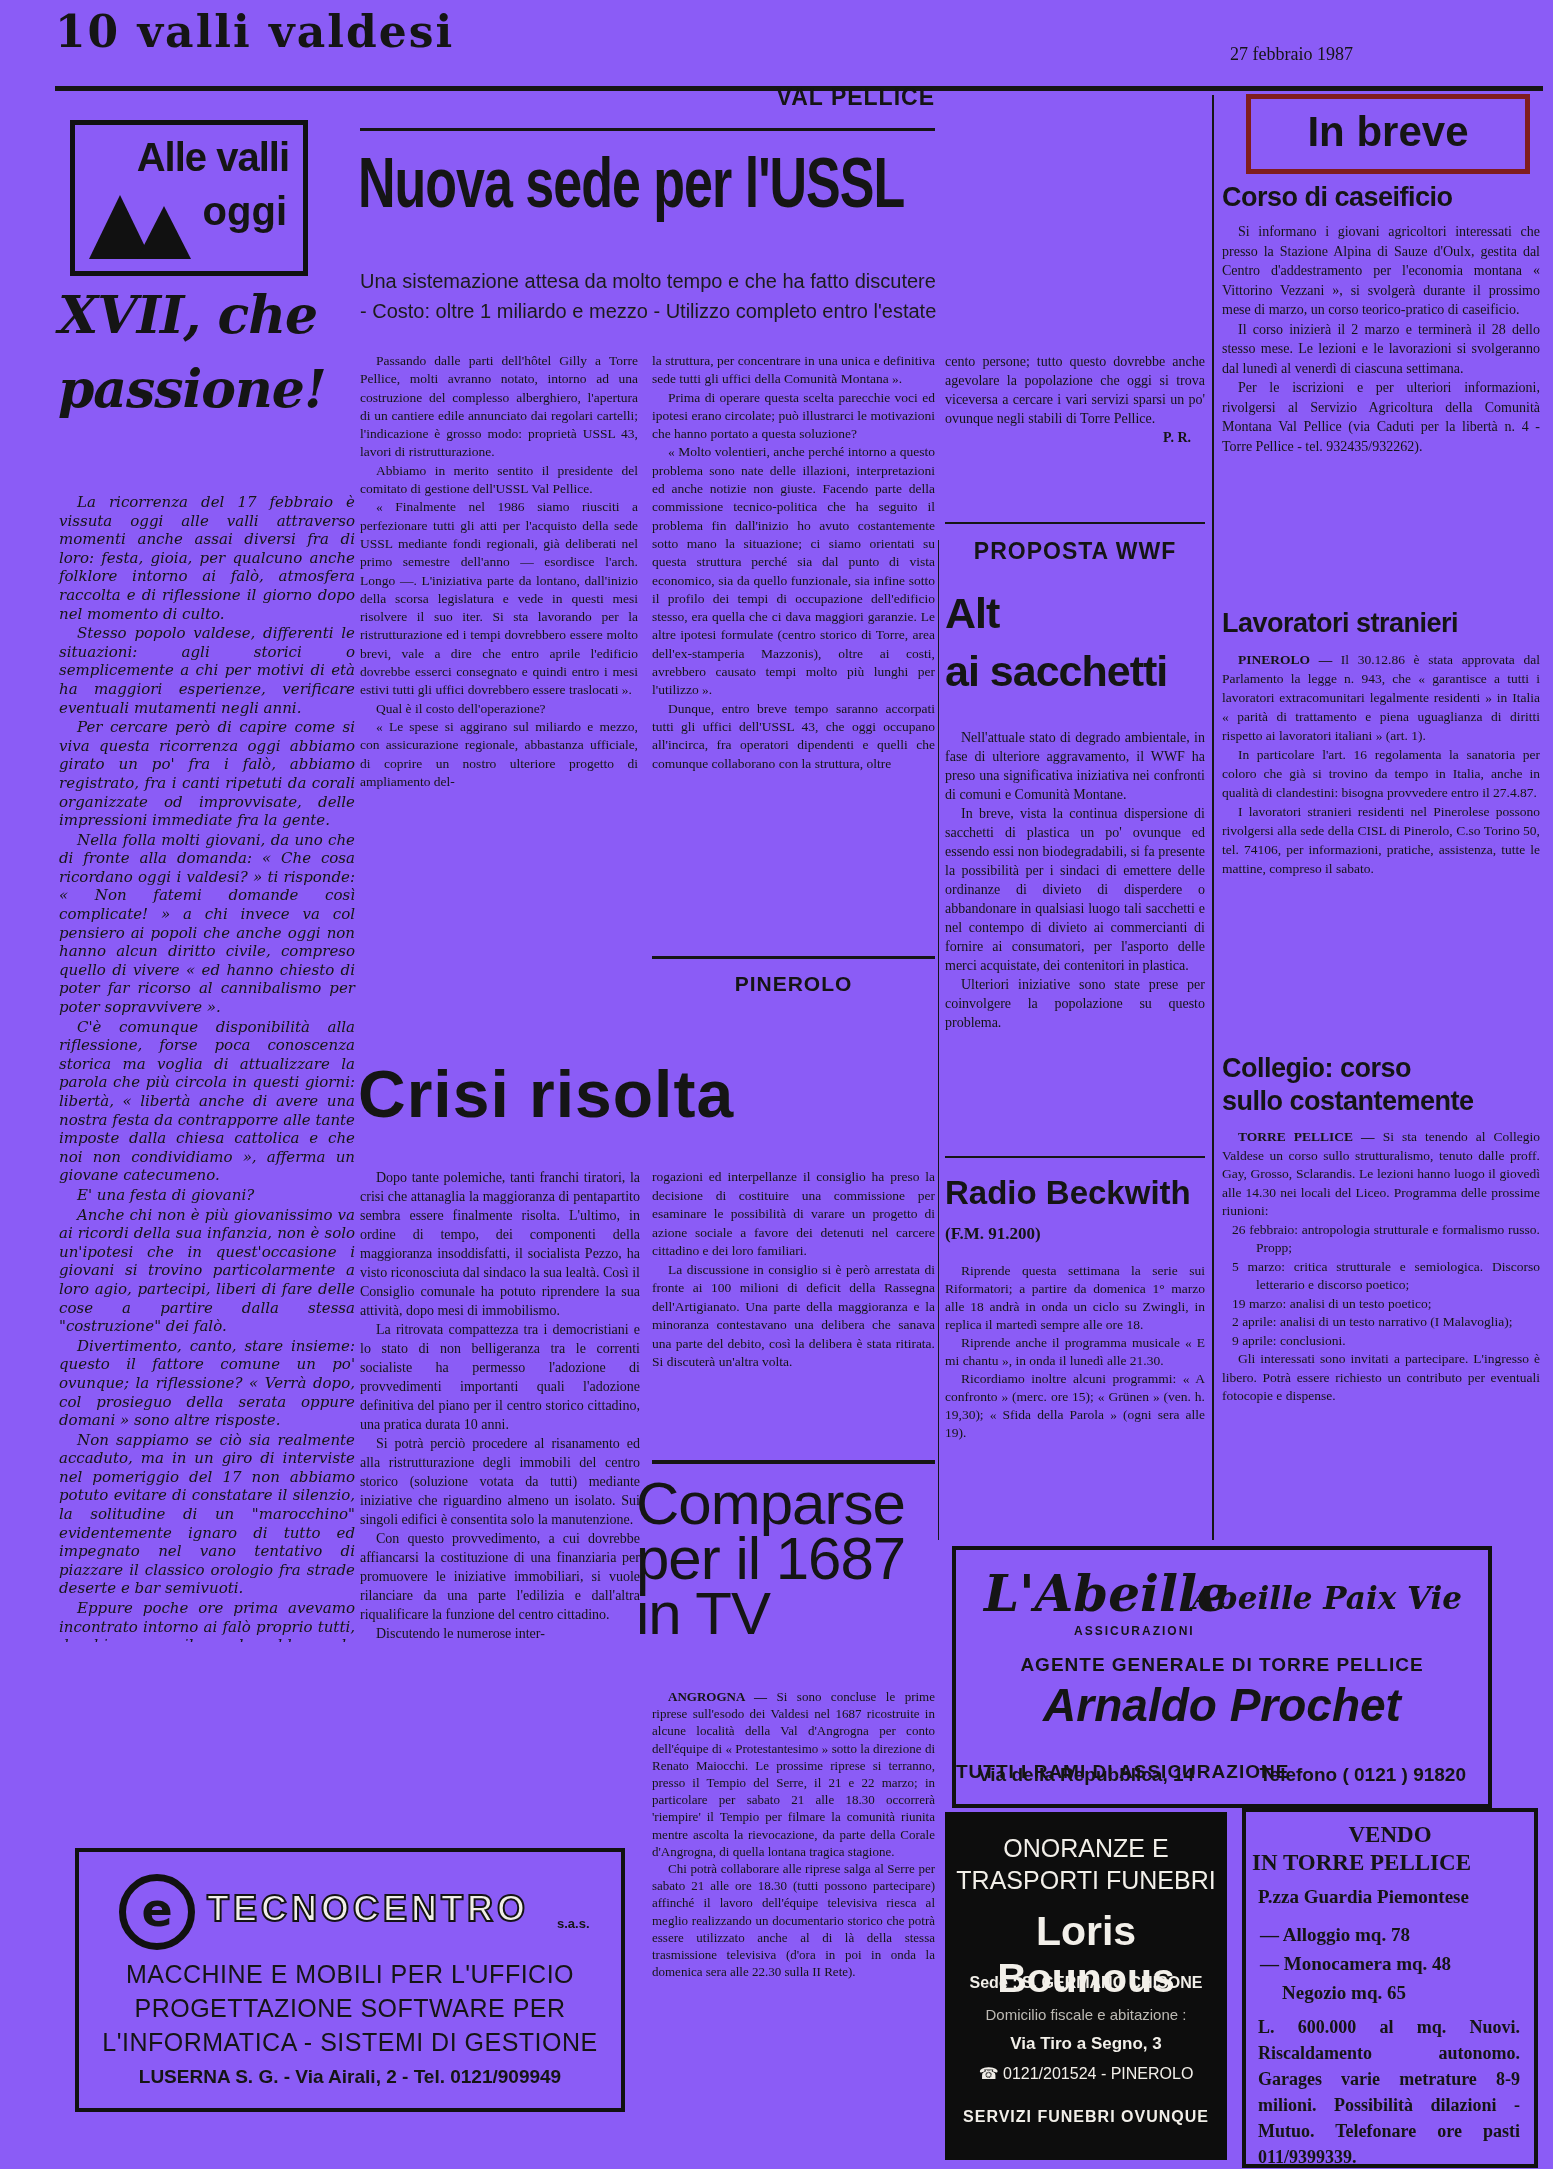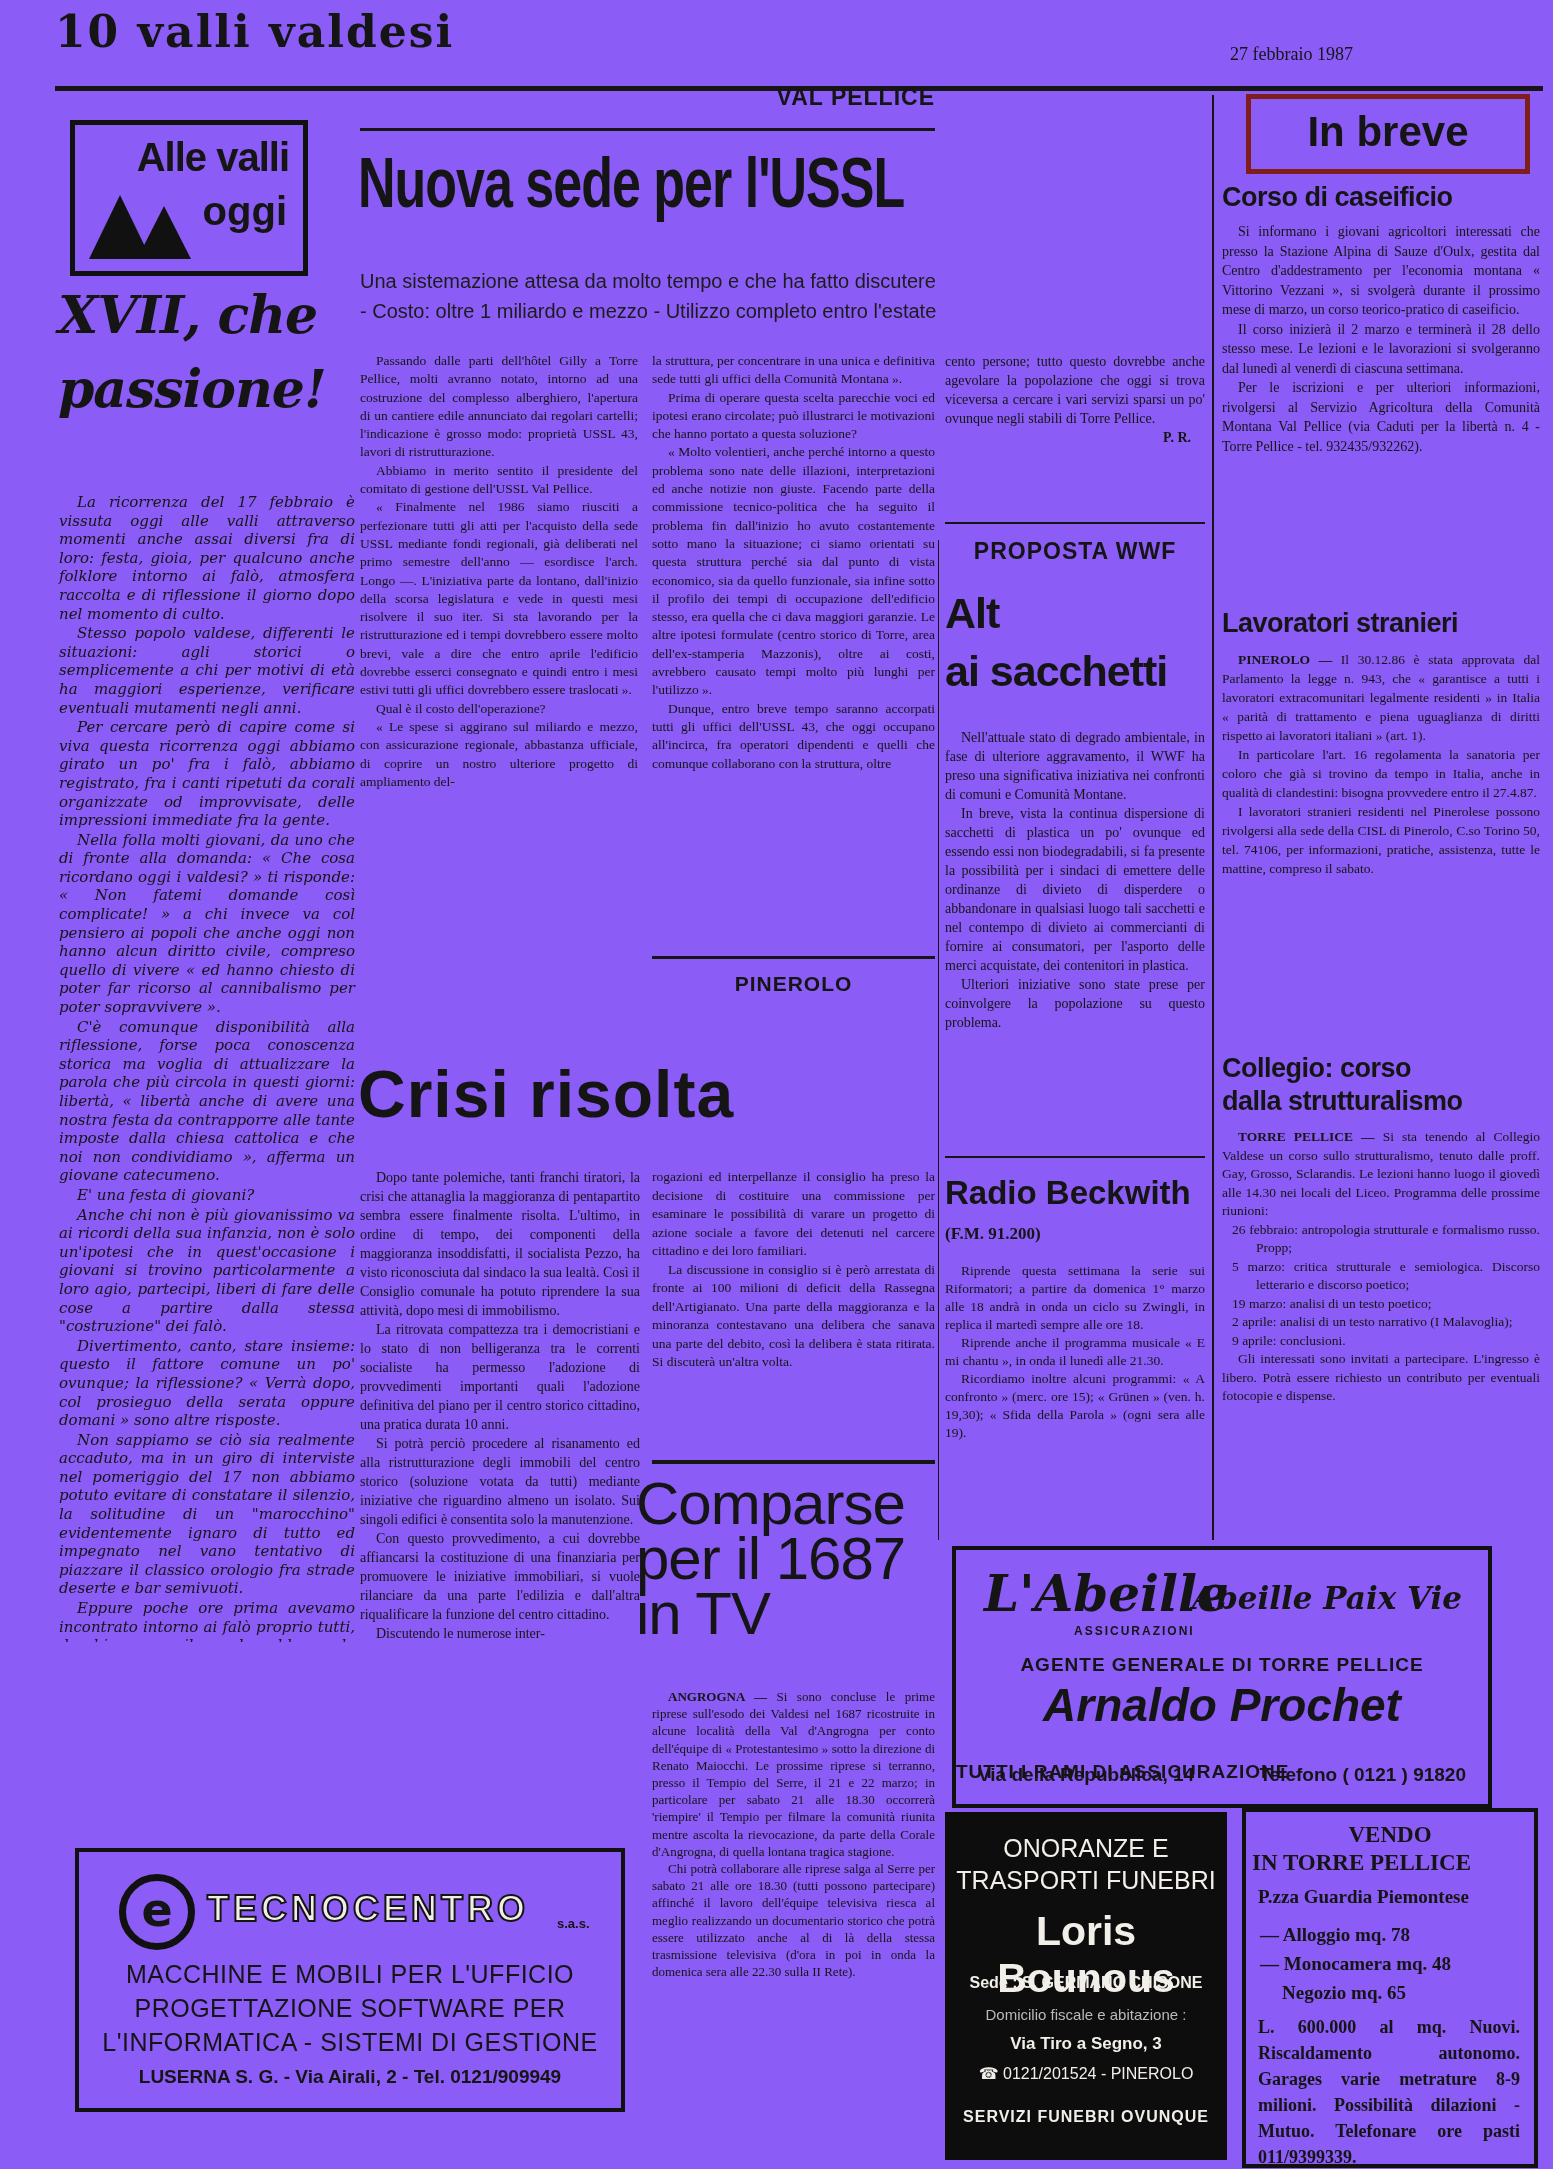--- a/index.html
+++ b/index.html
@@ -236,21 +236,21 @@
 
   <div class="abs sec-title sans lavoratori-title">Lavoratori stranieri</div>
   <div class="abs bt lavoratori-body">
     <p><b class="lead">PINEROLO — </b><span>Il 30.12.86 è stata approvata dal Parlamento la legge n. 943, che « garantisce a tutti i lavoratori extracomunitari legalmente residenti » in Italia « parità di trattamento e piena uguaglianza di diritti rispetto ai lavoratori italiani » (art. 1).</span></p>
     <p>In particolare l'art. 16 regolamenta la sanatoria per coloro che già si trovino da tempo in Italia, anche in qualità di clandestini: bisogna provvedere entro il 27.4.87.</p>
     <p>I lavoratori stranieri residenti nel Pinerolese possono rivolgersi alla sede della CISL di Pinerolo, C.so Torino 50, tel. 74106, per informazioni, pratiche, assistenza, tutte le mattine, compreso il sabato.</p>
   </div>
 
   <div class="abs sec-title sans collegio-title">
     <div>Collegio: corso</div>
-    <div>dalla strutturalismo</div>
+    <div>sullo costantemente</div>
   </div>
   <div class="abs bt collegio-body">
     <p><b class="lead">TORRE PELLICE — </b><span>Si sta tenendo al Collegio Valdese un corso sullo strutturalismo, tenuto dalle proff. Gay, Grosso, Sclarandis. Le lezioni hanno luogo il giovedì alle 14.30 nei locali del Liceo. Programma delle prossime riunioni:</span></p>
     <p class="sched">26 febbraio: antropologia strutturale e formalismo russo. Propp;</p>
     <p class="sched">5 marzo: critica strutturale e semiologica. Discorso letterario e discorso poetico;</p>
     <p class="sched">19 marzo: analisi di un testo poetico;</p>
     <p class="sched">2 aprile: analisi di un testo narrativo (I Malavoglia);</p>
     <p class="sched">9 aprile: conclusioni.</p>
     <p>Gli interessati sono invitati a partecipare. L'ingresso è libero. Potrà essere richiesto un contributo per eventuali fotocopie e dispense.</p>
   </div>

